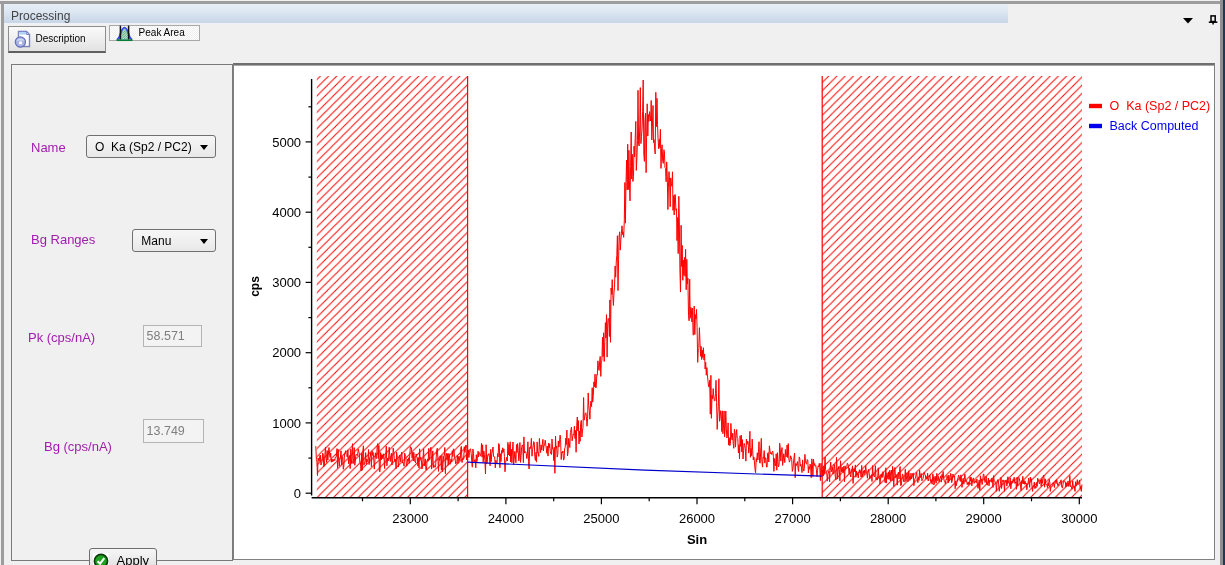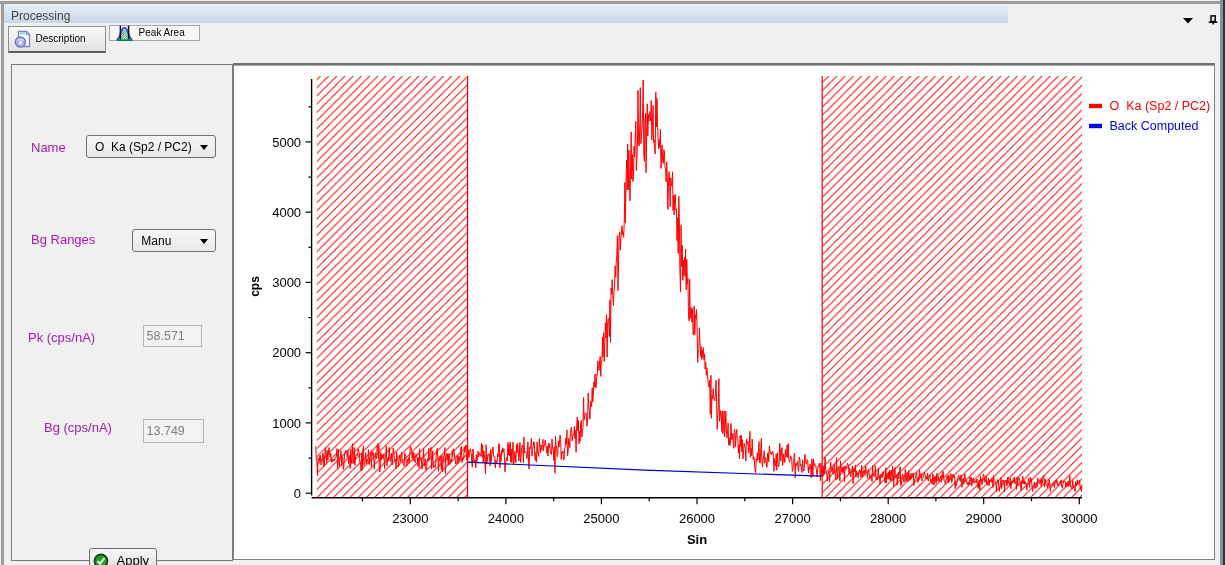--- a/index.html
+++ b/index.html
@@ -79,21 +79,21 @@
 <div class="combo" style="left:132.3px;top:229.4px;width:83.7px">
     <span class="cv">Manu</span>
     <span class="ar"></span>
   </div>
 
 <div class="lbl" style="left:28px;top:330px">Pk (cps/nA)</div>
 <div class="tbox" style="left:142.6px;top:325.2px;width:59.5px;height:21.8px">
     <span>58.571</span>
   </div>
 
-<div class="lbl" style="left:44px;top:420px">Bg (cps/nA)</div>
+<div class="lbl" style="left:44px;top:439px">Bg (cps/nA)</div>
 <div class="tbox" style="left:142.6px;top:419.4px;width:61px;height:23.2px">
     <span>13.749</span>
   </div>
 
 <div class="abs" id="applybtn">
   <div class="ic"><svg width="16" height="16" viewBox="0 0 16 16">
     <circle cx="8" cy="8" r="6.6" fill="#21a121" stroke="#0c3b0c" stroke-width="1.6"></circle>
     <path d="M4.6,8.2 L7.1,10.7 L11.3,5.2" fill="none" stroke="#fff" stroke-width="2"></path>
   </svg></div>
   <span class="tx">Apply</span>

